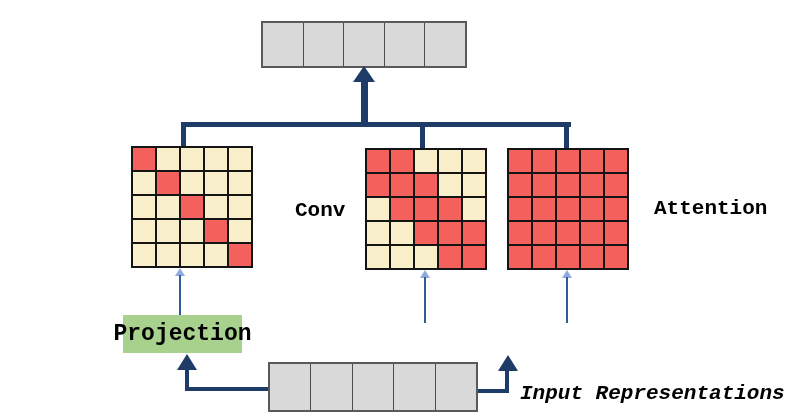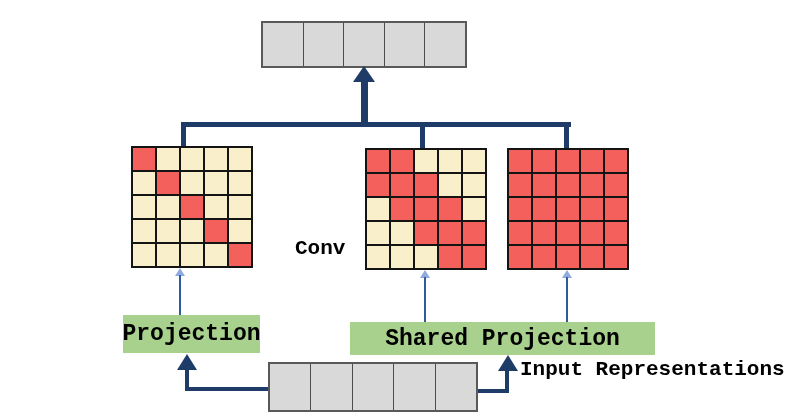--- a/index.html
+++ b/index.html
@@ -93,21 +93,21 @@
       <div class="gcell" style="background: var(--inactive);"></div>
       <div class="gcell" style="background: var(--active);"></div>
       <div class="gcell" style="background: var(--inactive);"></div>
       <div class="gcell" style="background: var(--inactive);"></div>
       <div class="gcell" style="background: var(--inactive);"></div>
       <div class="gcell" style="background: var(--inactive);"></div>
       <div class="gcell" style="background: var(--inactive);"></div>
       <div class="gcell" style="background: var(--active);"></div>
     </div>
 
-  <div class="label" style="left:295px;top:199px;margin-top:38px;">Conv</div>
+  <div class="label" style="left:295px;top:199px;">Conv</div>
   <div class="pgrid" style="left: 365px; top: 148px; grid-template-columns: repeat(5, var(--cell));">
       <div class="gcell" style="background: var(--active);"></div>
       <div class="gcell" style="background: var(--active);"></div>
       <div class="gcell" style="background: var(--inactive);"></div>
       <div class="gcell" style="background: var(--inactive);"></div>
       <div class="gcell" style="background: var(--inactive);"></div>
       <div class="gcell" style="background: var(--active);"></div>
       <div class="gcell" style="background: var(--active);"></div>
       <div class="gcell" style="background: var(--active);"></div>
       <div class="gcell" style="background: var(--inactive);"></div>
@@ -122,20 +122,21 @@
       <div class="gcell" style="background: var(--active);"></div>
       <div class="gcell" style="background: var(--active);"></div>
       <div class="gcell" style="background: var(--active);"></div>
       <div class="gcell" style="background: var(--inactive);"></div>
       <div class="gcell" style="background: var(--inactive);"></div>
       <div class="gcell" style="background: var(--inactive);"></div>
       <div class="gcell" style="background: var(--active);"></div>
       <div class="gcell" style="background: var(--active);"></div>
     </div>
 
+  <div class="label" style="left:654px;top:197px;">Attention</div>
   <div class="pgrid" style="left: 507px; top: 148px; grid-template-columns: repeat(5, var(--cell));">
       <div class="gcell" style="background: var(--active);"></div>
       <div class="gcell" style="background: var(--active);"></div>
       <div class="gcell" style="background: var(--active);"></div>
       <div class="gcell" style="background: var(--active);"></div>
       <div class="gcell" style="background: var(--active);"></div>
       <div class="gcell" style="background: var(--active);"></div>
       <div class="gcell" style="background: var(--active);"></div>
       <div class="gcell" style="background: var(--active);"></div>
       <div class="gcell" style="background: var(--active);"></div>
@@ -159,38 +160,35 @@
 
   <div class="tri-up small" style="left:175px;top:268px;"></div>
   <div class="thinseg" style="left:179px;top:275px;width:2px;height:41px;"></div>
 
   <div class="tri-up small" style="left:420px;top:270px;"></div>
   <div class="thinseg" style="left:424px;top:277px;width:2px;height:46px;"></div>
 
   <div class="tri-up small" style="left:562px;top:270px;"></div>
   <div class="thinseg" style="left:566px;top:277px;width:2px;height:46px;"></div>
 
-  <div class="pbox" style="left:123px;top:315px;width:137px;height:38px;">
+  <div class="pbox" style="left:123px;top:315px;width:119px;height:38px;">
     <span>Projection</span>
   </div>
 
-  <div class="pbox" style="left:350px;top:322px;width:305px;height:33px;">
-    <span>Shared Projection</span>
-  </div>
 
   <div class="tri-up mid" style="left:177px;top:354px;"></div>
   <div class="seg" style="left:185px;top:369px;width:4px;height:22px;"></div>
   <div class="seg" style="left:185px;top:387px;width:85px;height:4px;"></div>
 
   <div class="tri-up mid" style="left:498px;top:355px;"></div>
   <div class="seg" style="left:505px;top:371px;width:4px;height:22px;"></div>
   <div class="seg" style="left:475px;top:389px;width:34px;height:4px;"></div>
 
   <div class="token-row" style="left:268px;top:362px;width:210px;height:50px;">
       <div class="tcell"></div>
       <div class="tcell"></div>
       <div class="tcell"></div>
       <div class="tcell"></div>
       <div class="tcell"></div>
     </div>
-  <div class="label" style="left:520px;top:358px;">Input Representations</div>
+  <div class="label" style="left:520px;top:382px;font-style:italic;">Input Representations</div>
 
 </div>
 
 </body></html>

